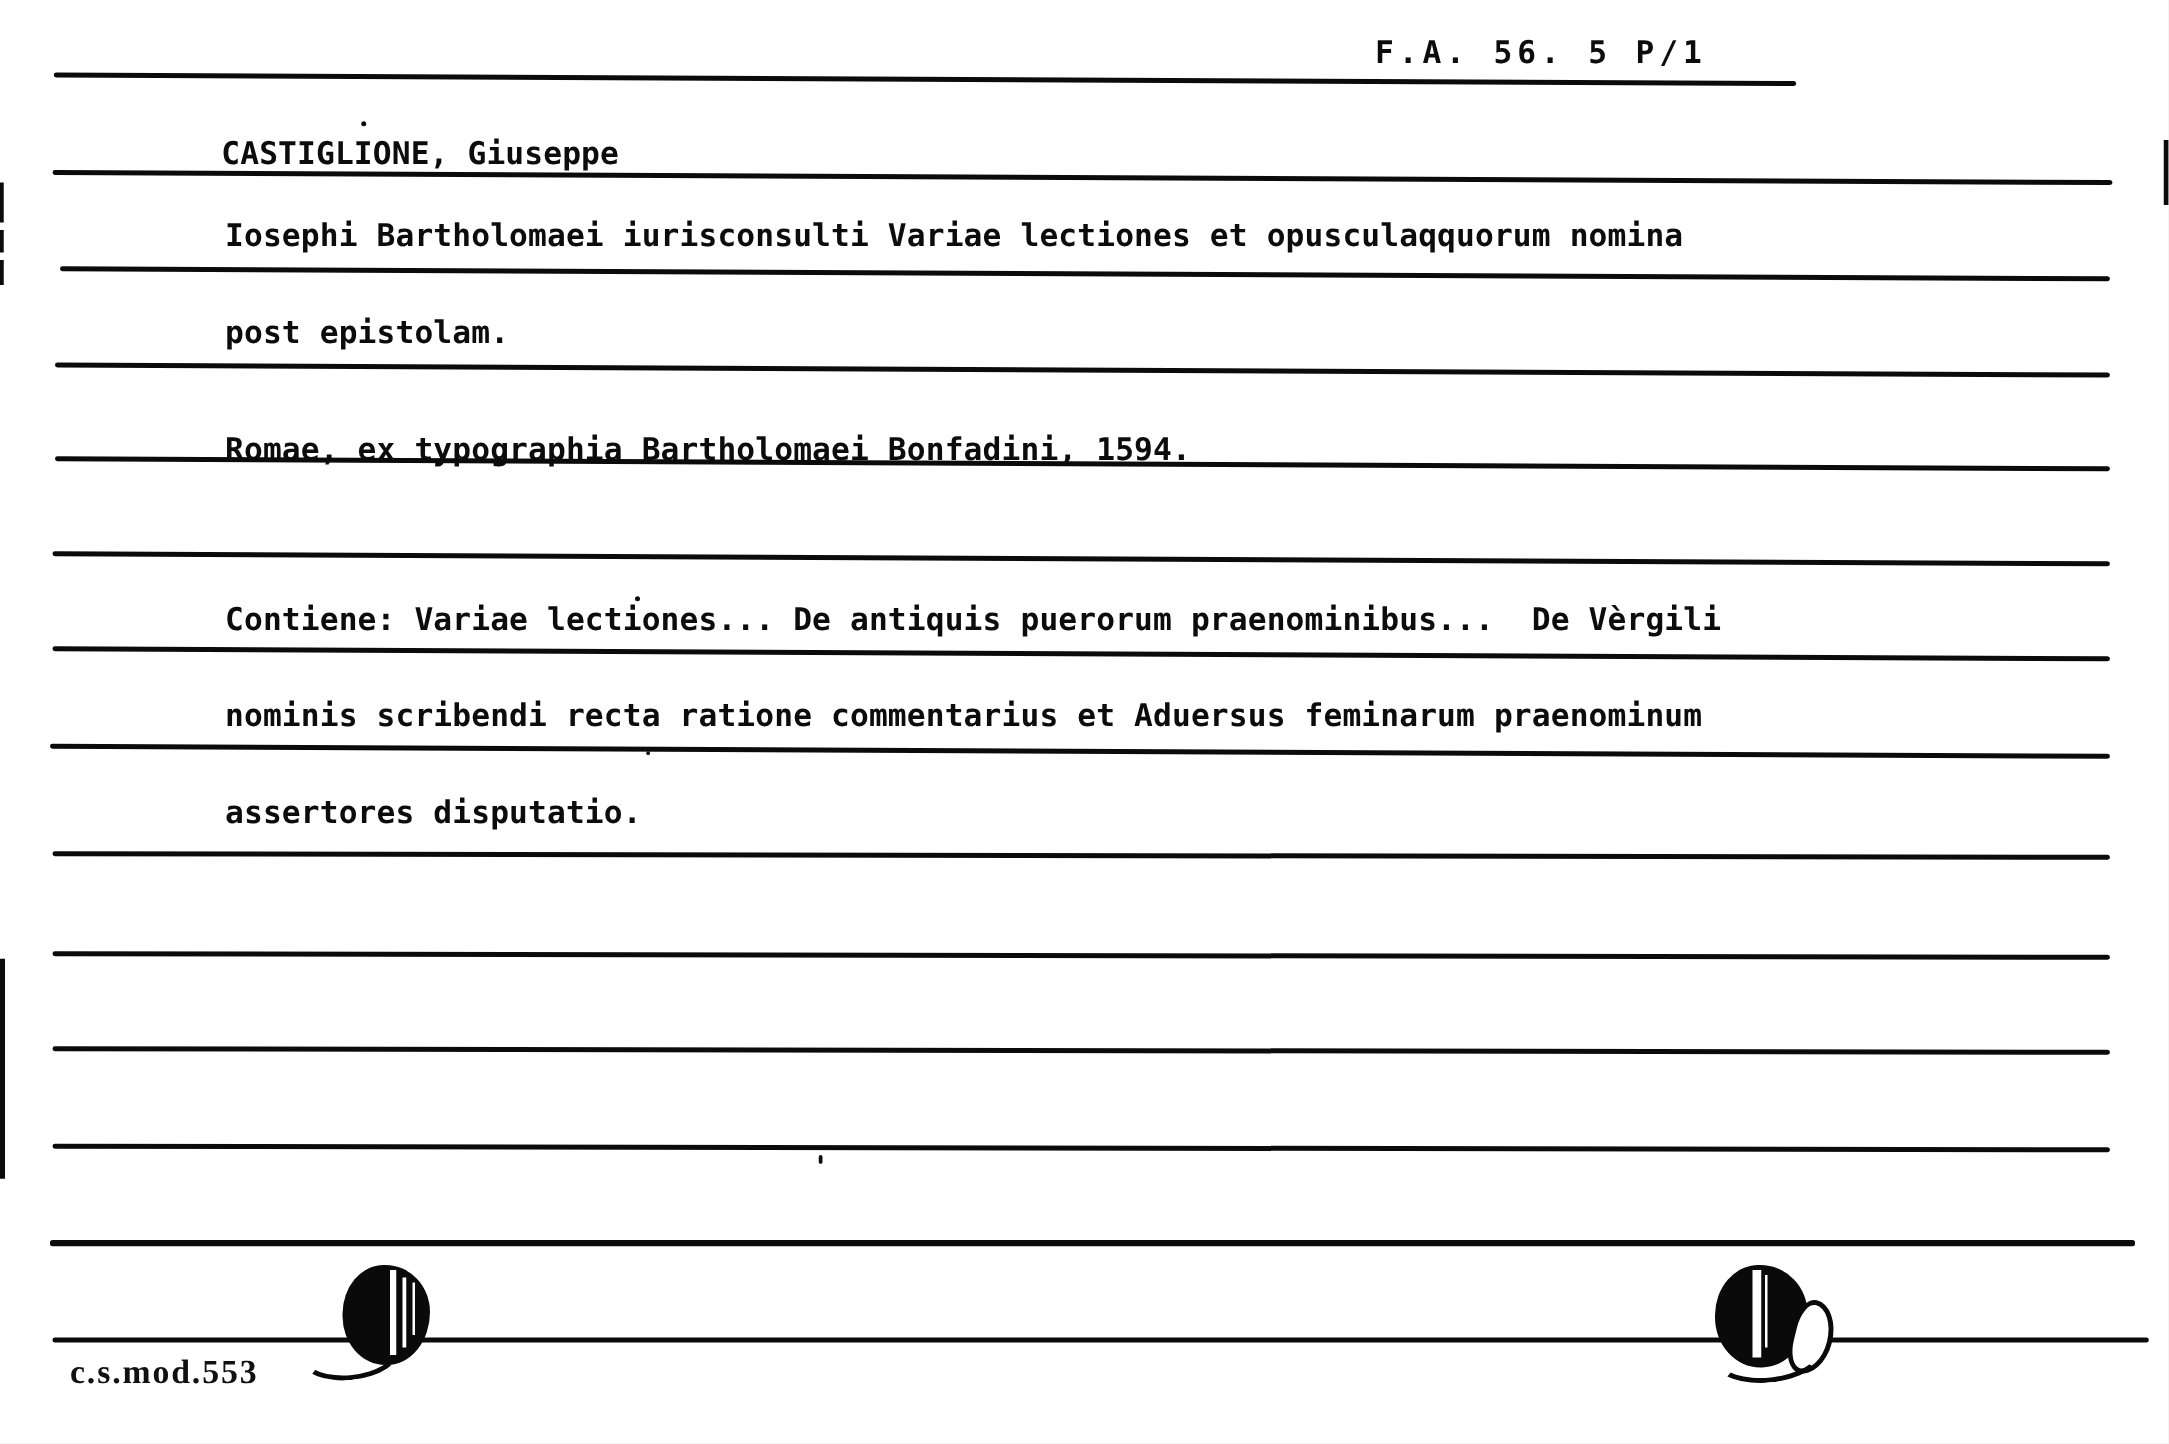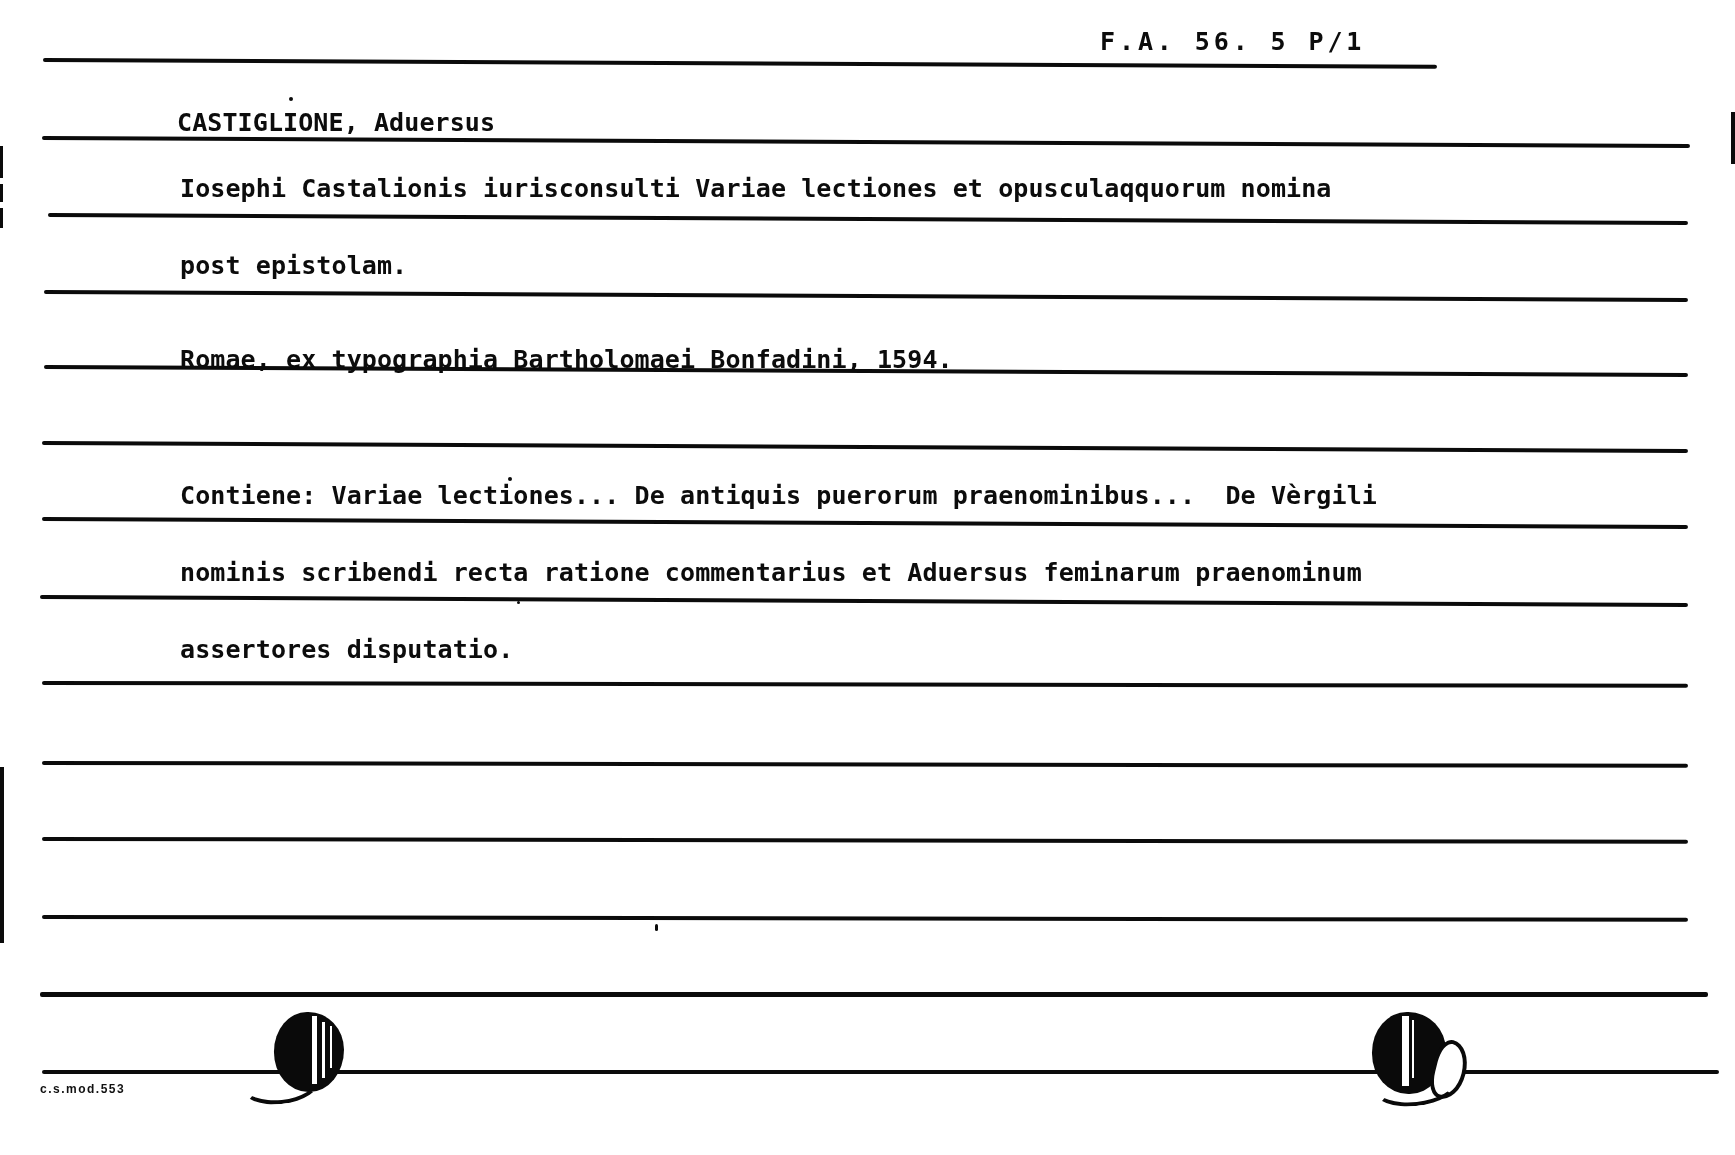--- a/index.html
+++ b/index.html
@@ -26,25 +26,26 @@
     position: absolute;
     height: 4px;
     background: #0b0b0b;
     border-radius: 2px;
   }
   .rule.thick { height: 5px; }
   .slant  { transform: rotate(0.28deg); transform-origin: left center; }
   .slant2 { transform: rotate(0.10deg); transform-origin: left center; }
   .form-number {
     position: absolute;
-    font-family: Liberation Sans, sans-serif;
-    font-size: 12px;
+    font-family: Liberation Serif, serif;
+    font-size: 27px;
     font-weight: bold;
     letter-spacing: 1.5px;
     color: #111;
+    margin-left: 16px;
   }
   .hole {
     position: absolute;
     width: 70px;
     height: 80px;
     background: #0a0a0a;
     border-radius: 48% 52% 50% 50% / 50% 48% 54% 50%;
     overflow: hidden;
   }
   .hole .streak {
@@ -64,23 +65,23 @@
   }
   .artifact { position: absolute; background: #0b0b0b; }
 </style>
 </head>
 <body>
 
 <div class="card">
 
   <div class="typed call-number" style="left:1100px; top:27px;text-align:center;">F.A. 56. 5 P/1</div>
 
-  <div class="typed" style="left:177px; top:108px;">CASTIGLIONE, Aduersus</div>
+  <div class="typed" style="left:177px; top:108px;">CASTIGLIONE, Giuseppe</div>
 
-  <div class="typed" style="left:180px; top:174px;">Iosephi Castalionis iurisconsulti Variae lectiones et opusculaqquorum nomina</div>
+  <div class="typed" style="left:180px; top:174px;">Iosephi Bartholomaei iurisconsulti Variae lectiones et opusculaqquorum nomina</div>
   <div class="typed" style="left:180px; top:251px;">post epistolam.</div>
   <div class="typed" style="left:180px; top:345px;">Romae, ex typographia Bartholomaei Bonfadini, 1594.</div>
   <div class="typed" style="left:180px; top:481px;">Contiene: Variae lectiones... De antiquis puerorum praenominibus...  De Vèrgili</div>
   <div class="typed" style="left:180px; top:558px;">nominis scribendi recta ratione commentarius et Aduersus feminarum praenominum</div>
   <div class="typed" style="left:180px; top:635px;">assertores disputatio.</div>
 
   <div class="form-number" style="left:40px; top:1082px;">c.s.mod.553</div>
 
   <div class="rule slant" style="left:43px; top:58px;  width:1394px;"></div>
   <div class="rule slant" style="left:42px; top:136px; width:1648px;"></div>

